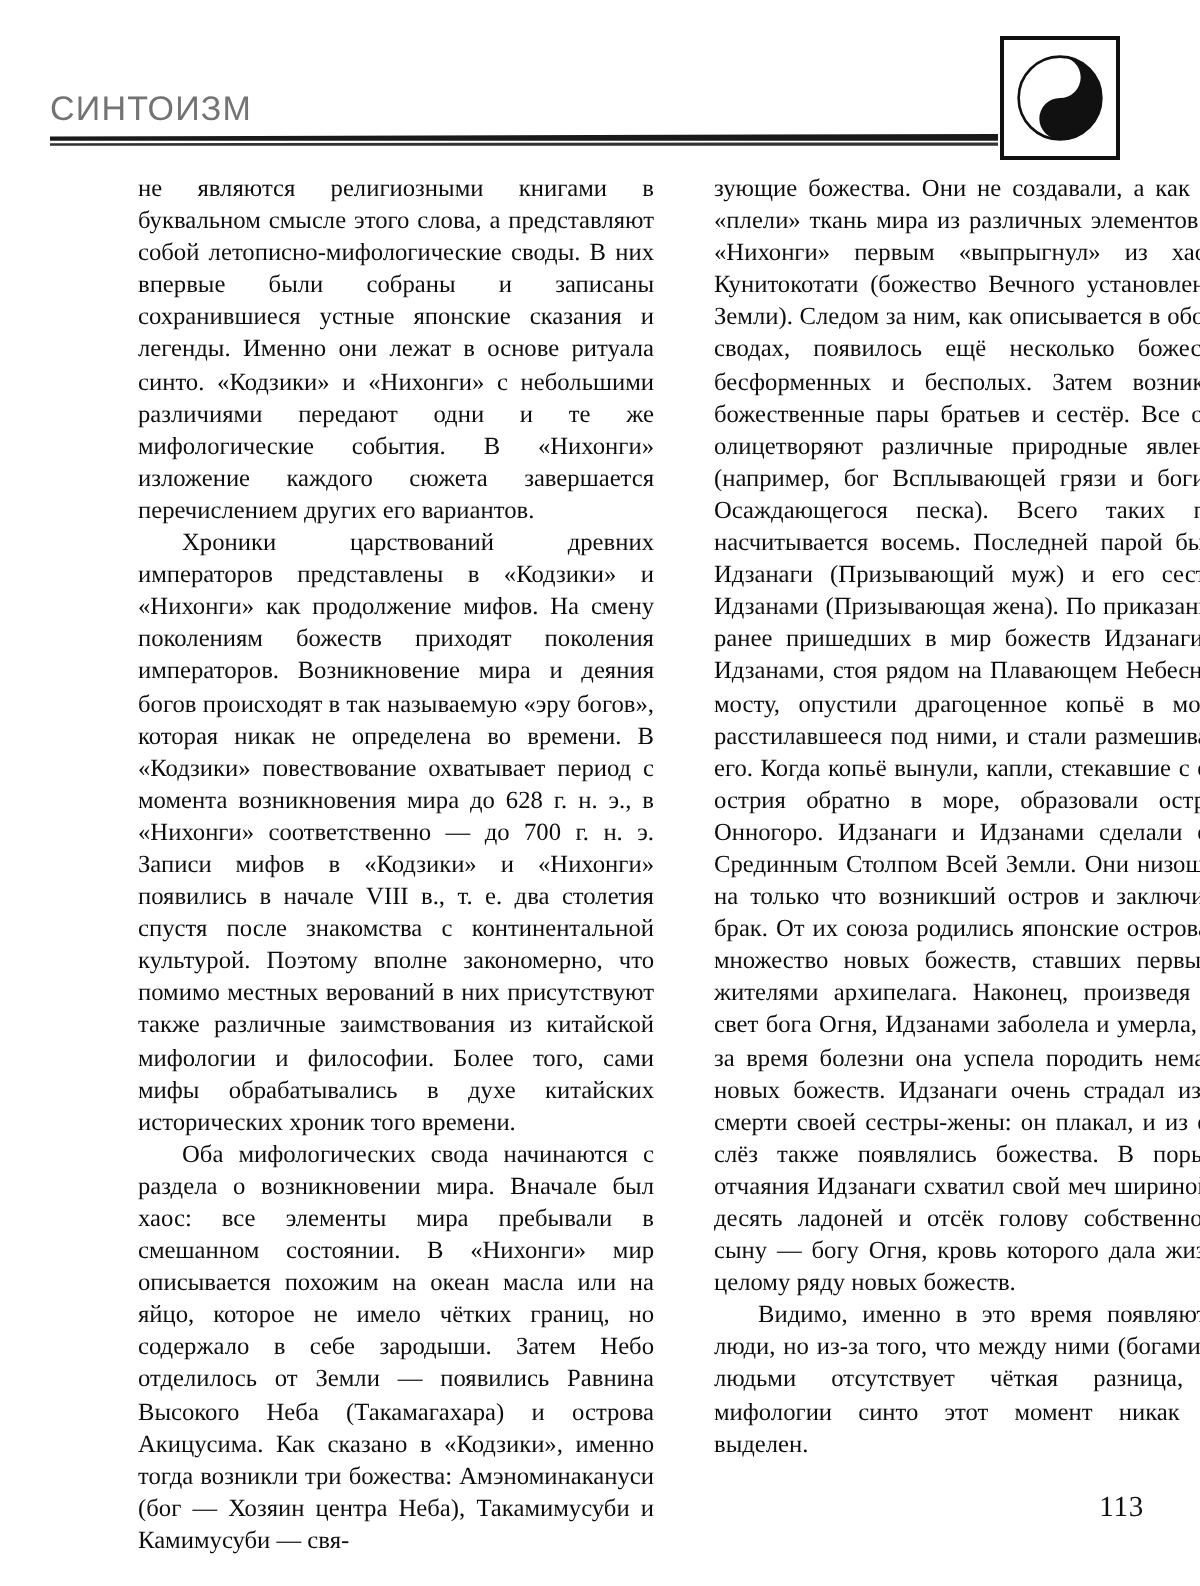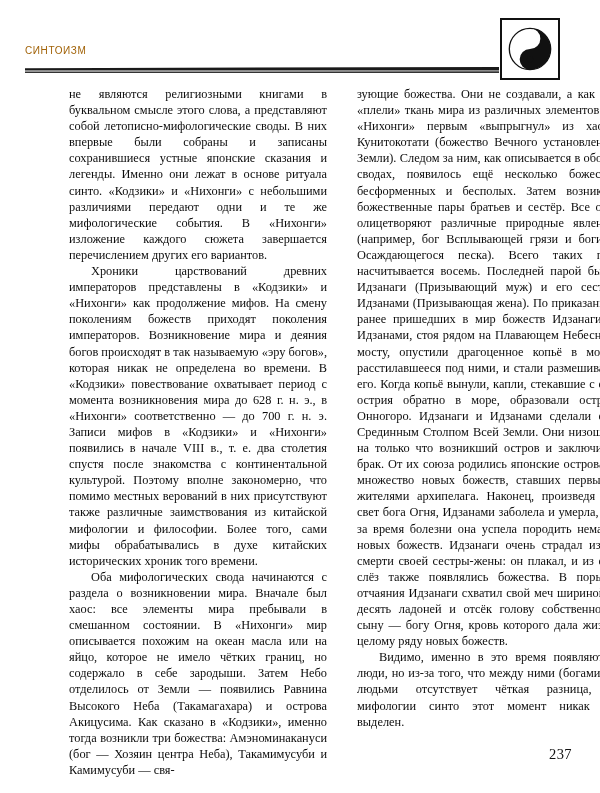--- a/index.html
+++ b/index.html
@@ -23,23 +23,23 @@
     left: 0;
     top: 0;
     width: 600px;
     height: 90px;
   }
   .header-title {
     position: absolute;
     left: 25px;
     top: 45px;
     font-family: "Liberation Sans", "DejaVu Sans", sans-serif;
-    font-size: 10px;
+    font-size: 17px;
     letter-spacing: 0.6px;
-    color: #a16207;
+    color: #737373;
     white-space: nowrap;
   }
   
   .rule-wrap {
     position: absolute;
     left: 25px;
     top: 67px;
     width: 474px;
     height: 8px;
   }
@@ -141,15 +141,15 @@
       <p>Хроники царствований древних императоров представлены в «Кодзики» и «Нихонги» как продолжение мифов. На смену поколениям божеств приходят поколения императоров. Возникновение мира и деяния богов происходят в так называемую «эру богов», которая никак не определена во времени. В «Кодзики» повествование охватывает период с момента возникновения мира до 628 г. н. э., в «Нихонги» соответственно — до 700 г. н. э. Записи мифов в «Кодзики» и «Нихонги» появились в начале VIII в., т. е. два столетия спустя после знакомства с континентальной культурой. Поэтому вполне закономерно, что помимо местных верований в них присутствуют также различные заимствования из китайской мифологии и философии. Более того, сами мифы обрабатывались в духе китайских исторических хроник того времени.</p>
       <p>Оба мифологических свода начинаются с раздела о возникновении мира. Вначале был хаос: все элементы мира пребывали в смешанном состоянии. В «Нихонги» мир описывается похожим на океан масла или на яйцо, которое не имело чётких границ, но содержало в себе зародыши. Затем Небо отделилось от Земли — появились Равнина Высокого Неба (Такамагахара) и острова Акицусима. Как сказано в «Кодзики», именно тогда возникли три божества: Амэноминакануси (бог — Хозяин центра Неба), Такамимусуби и Камимусуби — свя-</p>
     </div>
 
     <div class="col col-right">
       <p class="no-indent">зующие божества. Они не создавали, а как бы «плели» ткань мира из различных элементов. В «Нихонги» первым «выпрыгнул» из хаоса Кунитокотати (божество Вечного установления Земли). Следом за ним, как описывается в обоих сводах, появилось ещё несколько божеств, бесформенных и бесполых. Затем возникли божественные пары братьев и сестёр. Все они олицетворяют различные природные явления (например, бог Всплывающей грязи и богиня Осаждающегося песка). Всего таких пар насчитывается восемь. Последней парой были Идзанаги (Призывающий муж) и его сестра Идзанами (Призывающая жена). По приказанию ранее пришедших в мир божеств Идзанаги и Идзанами, стоя рядом на Плавающем Небесном мосту, опустили драгоценное копьё в море, расстилавшееся под ними, и стали размешивать его. Когда копьё вынули, капли, стекавшие с его острия обратно в море, образовали остров Онногоро. Идзанаги и Идзанами сделали его Срединным Столпом Всей Земли. Они низошли на только что возникший остров и заключили брак. От их союза родились японские острова и множество новых божеств, ставших первыми жителями архипелага. Наконец, произведя на свет бога Огня, Идзанами заболела и умерла, но за время болезни она успела породить немало новых божеств. Идзанаги очень страдал из-за смерти своей сестры-жены: он плакал, и из его слёз также появлялись божества. В порыве отчаяния Идзанаги схватил свой меч шириной в десять ладоней и отсёк голову собственному сыну — богу Огня, кровь которого дала жизнь целому ряду новых божеств.</p>
       <p>Видимо, именно в это время появляются люди, но из-за того, что между ними (богами) и людьми отсутствует чёткая разница, в мифологии синто этот момент никак не выделен.</p>
     </div>
   </div>
 
-  <div class="page-number">237</div>
+  <div class="page-number">113</div>
 
 </div>
 
 </body></html>

